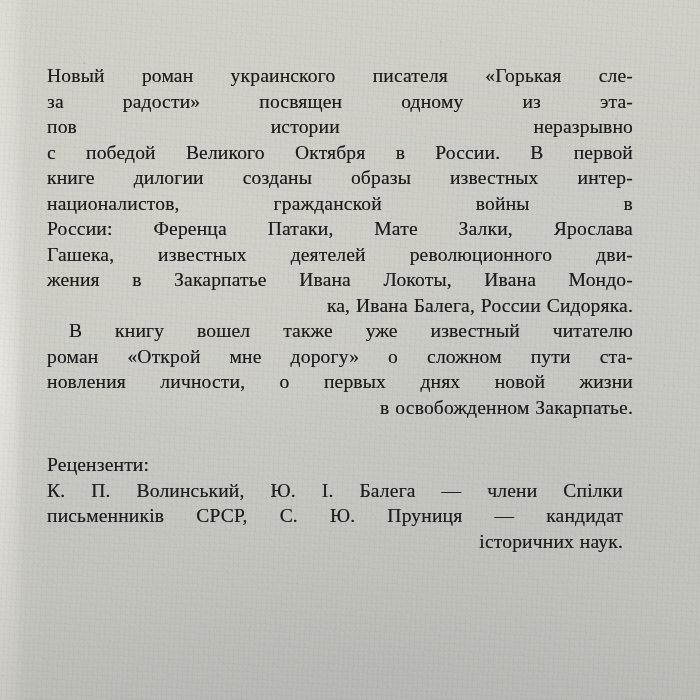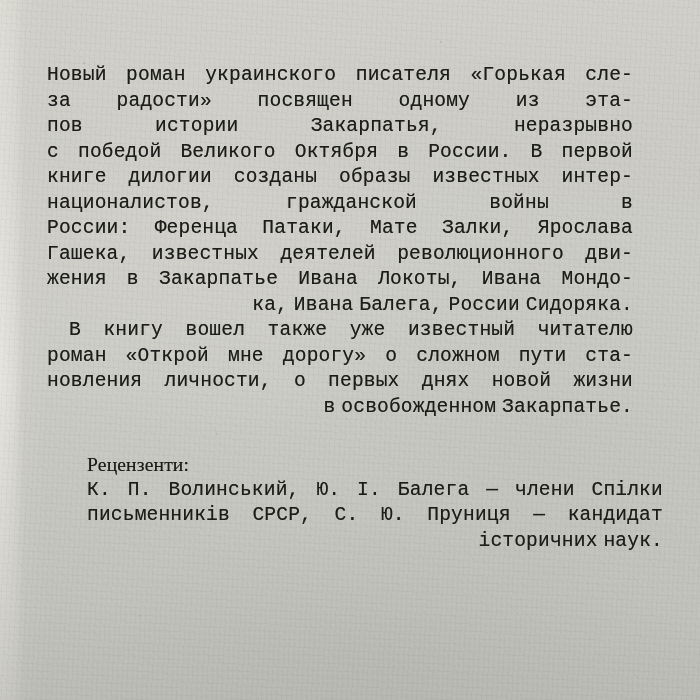--- a/index.html
+++ b/index.html
@@ -112,38 +112,36 @@
     white-space: nowrap;
     text-rendering: optimizeLegibility;
     
     text-shadow: 0 0 0.45px rgba(20,20,18,0.55);
   }
 
   
   .just {
     display: flex;
     justify-content: space-between;
-    font-family: Liberation Mono, monospace;
   }
   .just.indent {
     padding-left: 22px;
   }
   .just.last {
     justify-content: flex-end;
   }
   .just.last .w + .w { margin-left: 0.30em; }
 
   .w { display: inline-block; white-space: pre; }
 
   #credits {
     position: absolute;
     left: 47px;
     top: 452px;
     width: 576px;
-    margin-left: 40px;
   }
   .credits-line.head { white-space: nowrap; }
 
   
   #banding {
     position: absolute;
     inset: 0;
     pointer-events: none;
     opacity: 0.20;
     background-image: repeating-linear-gradient(
@@ -176,21 +174,20 @@
           <span class="w">за</span>
           <span class="w">радости»</span>
           <span class="w">посвящен</span>
           <span class="w">одному</span>
           <span class="w">из</span>
           <span class="w">эта-</span>
         </div>
         <div class="blurb-line just">
           <span class="w">пов</span>
           <span class="w">истории</span>
-          <span class="w">Закарпатья,</span>
           <span class="w">неразрывно</span>
         </div>
         <div class="blurb-line just">
           <span class="w">с</span>
           <span class="w">победой</span>
           <span class="w">Великого</span>
           <span class="w">Октября</span>
           <span class="w">в</span>
           <span class="w">России.</span>
           <span class="w">В</span>

